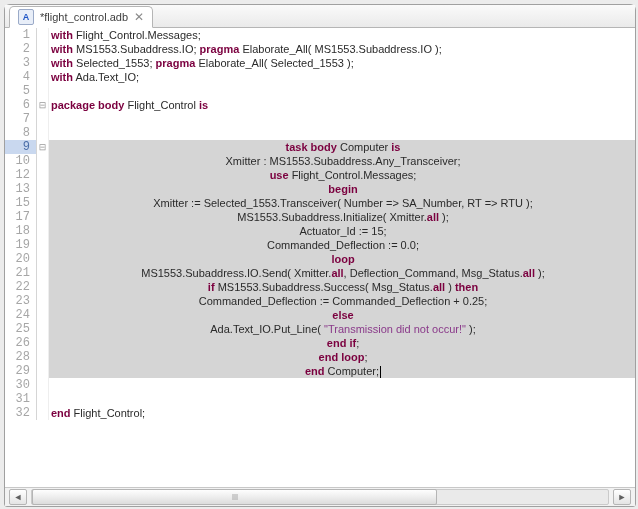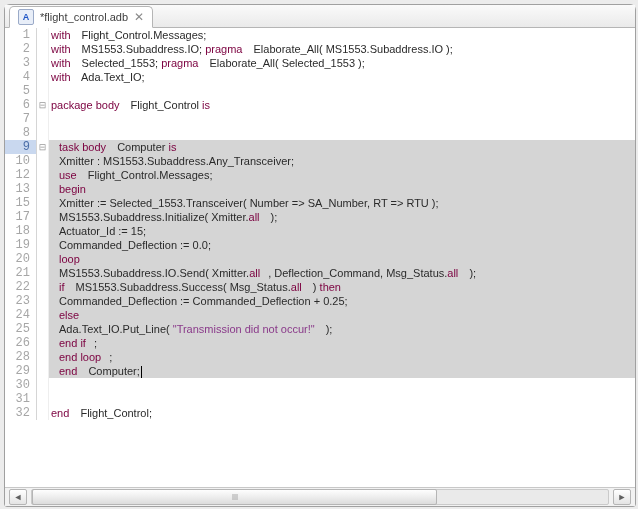--- a/index.html
+++ b/index.html
@@ -73,20 +73,21 @@
     overflow: hidden;
     background: #ffffff;
   }
   .row {
     display: flex;
     height: 14px;
     line-height: 14px;
   }
   .row.sel .cell-code {
     background: #d5d5d5;
+    text-align: center;
   }
   .cell-num {
     width: 32px;
     text-align: right;
     padding-right: 6px;
     color: #a6a6a6;
     font-family: "Courier New", monospace;
     font-size: 12px;
     border-right: 1px solid #d5d5d5;
     box-sizing: border-box;
@@ -103,23 +104,23 @@
     font-size: 9px;
     border-right: 1px solid #eeeeee;
     box-sizing: border-box;
     flex-shrink: 0;
   }
   .cell-code {
     flex: 1;
     padding-left: 2px;
     overflow: hidden;
   }
-  .kw { color: #7b003f; font-weight: normal; }
+  .kw { color: #7b003f; font-weight: bold; }
   .str { color: #8a3a8a; }
-  .plain { color: #2a2a2a; margin-left: 8px; }
+  .plain { color: #2a2a2a; }
   .hscroll {
     height: 18px;
     border-top: 1px solid #c8c8c8;
     background: #f2f2f2;
     display: flex;
     align-items: center;
     padding: 0 4px;
     gap: 4px;
   }
   .hscroll .arrow {

